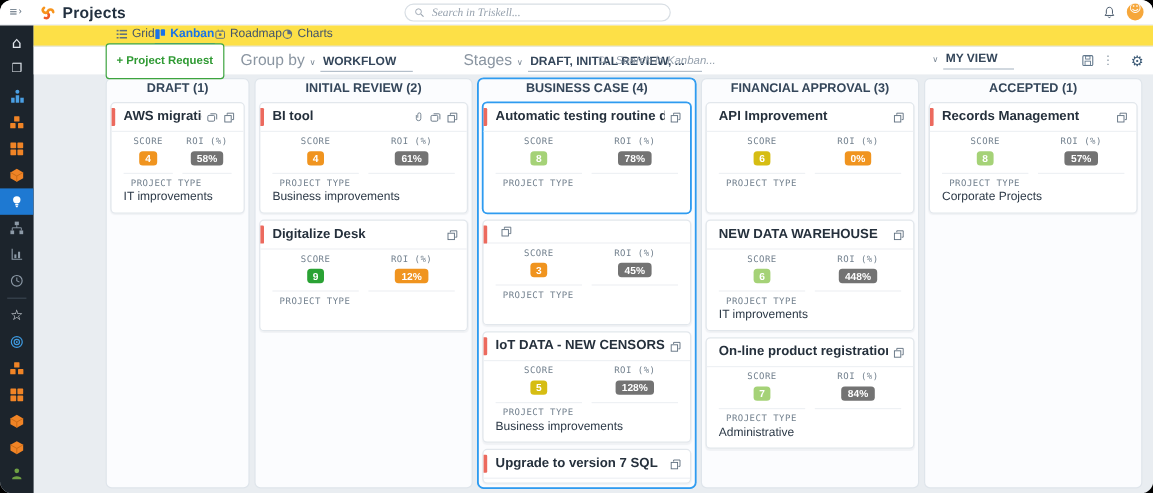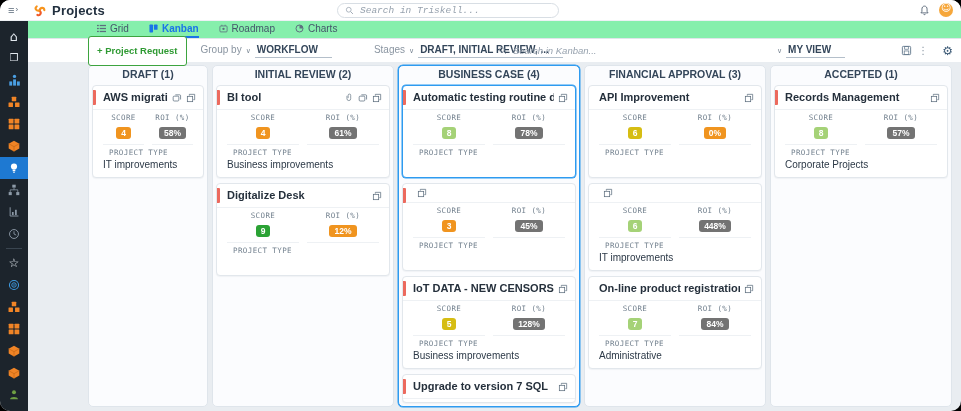--- a/index.html
+++ b/index.html
@@ -10,52 +10,52 @@
   
   .topbar{height:21px;background:#fff;display:flex;align-items:center;padding:0 8px;gap:8px;
           border-bottom:1px solid #eef1f4;position:relative;flex:0 0 auto;z-index:3;}
   .hamburger{color:#5a6a7a;font-size:11px;cursor:pointer;display:flex;align-items:center;gap:1px;line-height:1;}
   .hamburger .arr{font-size:8px;}
   .brand{display:flex;align-items:center;gap:5px;margin-left:6px;}
   .brand-name{font-size:13px;font-weight:bold;color:#22303f;letter-spacing:.2px;}
   .search-pill{position:absolute;left:337px;top:3px;width:222px;height:15px;border:1px solid #d8dee4;
                border-radius:9px;background:#fff;display:flex;align-items:center;padding:0 7px;gap:4px;color:#97a2ae;}
   .search-pill input{border:0;outline:0;flex:1;font-size:9.5px;font-style:italic;color:#6e7b88;
-                     font-family:Liberation Mono, monospace;background:transparent;}
+                     font-family:Liberation Serif, serif;background:transparent;}
   .search-pill input::placeholder{color:#97a2ae;}
   .top-right{margin-left:auto;display:flex;align-items:center;gap:9px;}
   .bell{color:#49596b;display:flex;}
   .avatar{width:14px;height:14px;border-radius:50%;background:#f6a73b;color:#fff;font-size:10px;line-height:14px;
           text-align:center;overflow:hidden;}
 
   
   .main{flex:1;display:flex;min-height:0;}
   .sidebar{width:28px;background:#1c242c;display:flex;flex-direction:column;align-items:center;
            padding-top:4px;flex:0 0 auto;overflow:hidden;}
   .sb-item{width:28px;height:22px;display:flex;align-items:center;justify-content:center;cursor:pointer;flex:0 0 auto;}
   .sb-item.sel{background:#1e79d2;}
   .sb-ic{display:flex;align-items:center;justify-content:center;}
   .g{font-family:"DejaVu Sans",sans-serif;line-height:1;}
   .sb-divider{width:16px;border-top:1px solid #3a4550;margin:3px 0;flex:0 0 auto;}
 
   .content{flex:1;display:flex;flex-direction:column;min-width:0;}
 
   
-  .tabbar{height:18px;background:#86efac;border-bottom:1px solid #e0e5ea;display:flex;align-items:stretch;
-          padding-left:69px;gap:20px;flex:0 0 auto;}
+  .tabbar{height:18px;background:#fde047;border-bottom:1px solid #e0e5ea;display:flex;align-items:stretch;
+          padding-left:69px;flex:0 0 auto;}
   .tab{display:flex;align-items:center;gap:4px;font-size:10px;color:#44556a;cursor:pointer;
        border-bottom:2px solid transparent;padding-bottom:1px;}
   .tab.active{color:#1a73e8;font-weight:bold;border-bottom-color:#1a73e8;}
 
   
   .toolbar{height:23px;background:#fff;display:flex;align-items:center;padding:0 8px 0 60px;flex:0 0 auto;position:relative;}
   .btn-request{border:1px solid #3da43f;color:#2f9a33;background:#fff;border-radius:3px;height:30px;
                font-size:9.5px;font-weight:bold;padding:0 8px;cursor:pointer;font-family:"Liberation Sans",sans-serif;line-height:13px;}
   .ctl-group{display:flex;align-items:baseline;gap:4px;margin-left:14px;}
-  .ctl-label{font-size:10px;color:#8a95a1;}
+  .ctl-label{font-size:13px;color:#8a95a1;}
   .chev{font-size:7px;color:#7b8895;}
   .ctl-value{font-size:10px;font-weight:bold;color:#34465a;border-bottom:1px solid #b4bfca;
              padding:0 14px 2px 2px;cursor:pointer;white-space:nowrap;}
   .stages{margin-left:42px;}
   .kanban-search{position:absolute;left:470px;top:5px;display:flex;align-items:center;gap:4px;color:#97a2ae;}
   .kanban-search input{border:0;outline:0;width:110px;font-size:9.5px;font-style:italic;color:#6e7b88;
                        font-family:"Liberation Sans",sans-serif;background:transparent;}
   .kanban-search input::placeholder{color:#97a2ae;}
   .myview{margin-left:auto;margin-right:56px;}
   .tool-ic{color:#62788c;display:flex;align-items:center;cursor:pointer;}
@@ -571,20 +571,21 @@
                   <div class="metric"><div class="metric-label">SCORE</div><span class="badge b-yellow">6</span></div>
                   <div class="metric"><div class="metric-label">ROI (%)</div><span class="badge b-orange">0%</span></div>
                 </div>
                 <div class="ptype">
                   <div class="ptype-label">PROJECT TYPE</div>
                   <div class="ptype-value"></div>
                 </div>
               </div>
               <div class="card">
                 <div class="title-row">
+                  <span class="card-title">NEW DATA WAREHOUSE</span>
                   <span class="card-icons">
                     <span style="display: flex;">
                       <svg viewBox="0 0 12 12" width="10" height="10">
                         <path d="M4 3.2 V1.6 h6.4 v6.4 h-1.6" fill="none" stroke="currentColor" stroke-width="0.9"></path>
                         <rect x="1.6" y="4" width="6.4" height="6.4" fill="#fff" stroke="currentColor" stroke-width="0.9"></rect>
                       </svg>
                     </span>
                   </span>
                 </div>
                 <div class="metrics">

